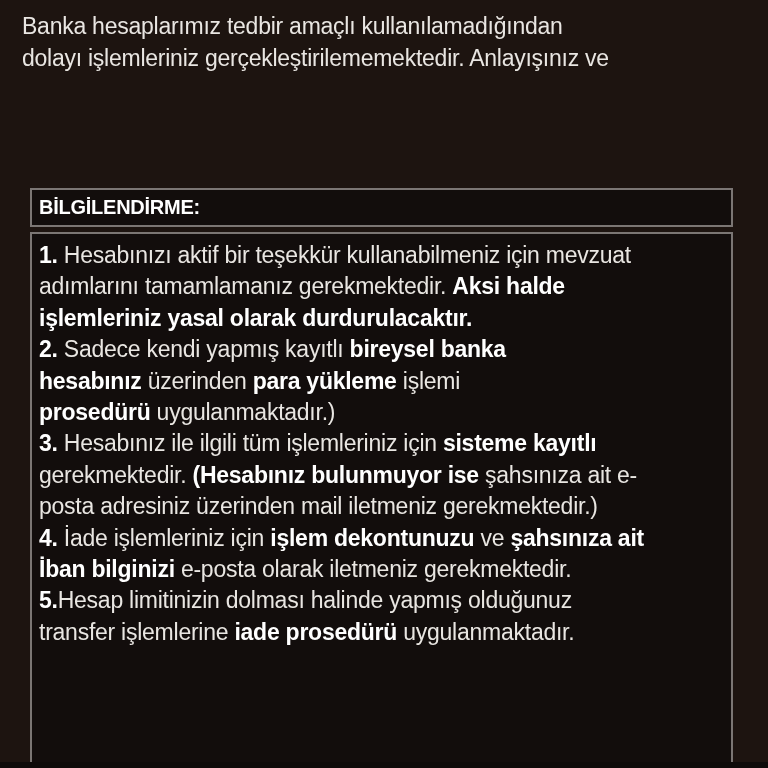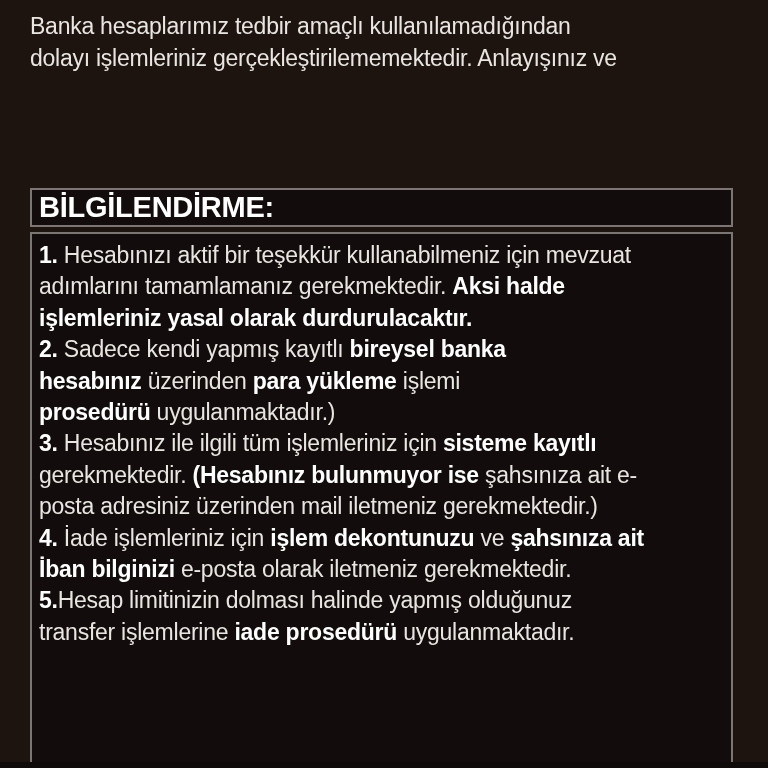--- a/index.html
+++ b/index.html
@@ -19,21 +19,21 @@
     width: 768px;
     height: 768px;
     overflow: hidden;
     position: relative;
     background: var(--bg);
     font-family: "Liberation Sans", sans-serif;
     color: var(--text);
   }
   .intro {
     position: absolute;
-    left: 30px;
+    left: 22px;
     top: 10px;
     font-size: 23px;
     line-height: 32px;
     letter-spacing: -0.25px;
     color: var(--text);
   }
   .line { white-space: pre; }
   .panel {
     position: absolute;
     left: 30px;
@@ -43,21 +43,21 @@
   }
   .header-panel {
     top: 188px;
     height: 39px;
     display: flex;
     align-items: center;
     padding-left: 7px;
   }
   .header-title {
     font-weight: bold;
-    font-size: 29px;
+    font-size: 20px;
     letter-spacing: -0.25px;
     color: var(--bold-text);
   }
   .body-panel {
     top: 232px;
     height: 560px;
     padding: 6px 2px 0 7px;
     font-size: 23px;
     line-height: 31.4px;
     letter-spacing: -0.25px;

